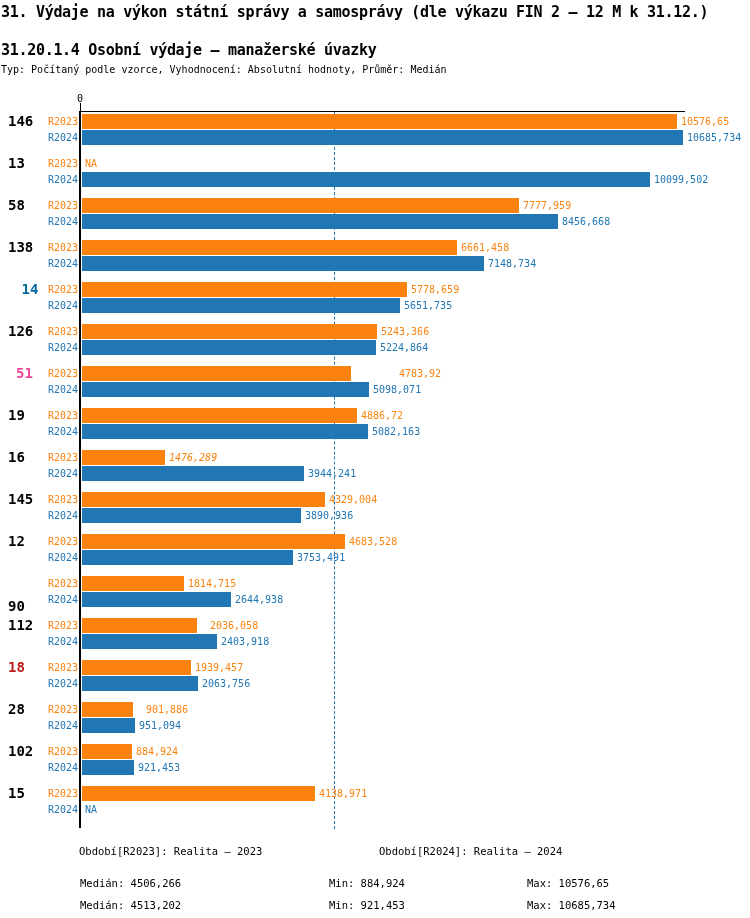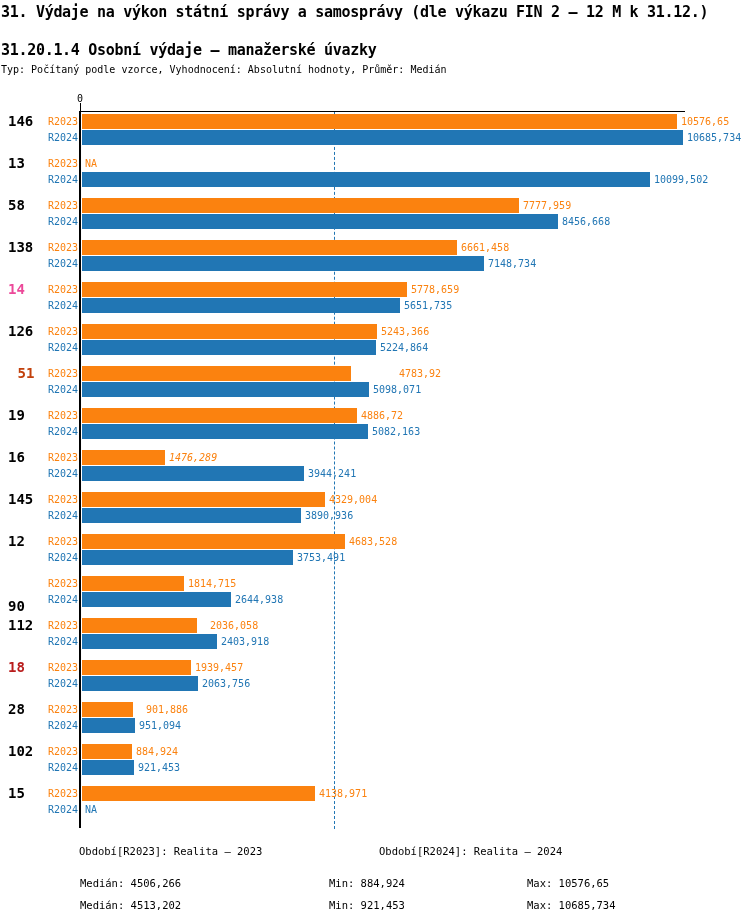--- a/index.html
+++ b/index.html
@@ -90,35 +90,35 @@
       <div class="abs series-label" style="top: 214px; left: 36px; color: rgb(33, 118, 180);">R2024</div>
       <div class="abs bar" style="top: 214px; left: 82px; width: 476px; background: rgb(33, 118, 180);"></div>
       <div class="abs value-label" style="top: 214px; left: 562px; color: rgb(33, 118, 180);">8456,668</div>
       <div class="abs cat-label" style="top: 240px; left: 8px; color: rgb(0, 0, 0);">138</div>
       <div class="abs series-label" style="top: 240px; left: 36px; color: rgb(251, 130, 15);">R2023</div>
       <div class="abs bar" style="top: 240px; left: 82px; width: 375px; background: rgb(251, 130, 15);"></div>
       <div class="abs value-label" style="top: 240px; left: 461px; color: rgb(251, 130, 15);">6661,458</div>
       <div class="abs series-label" style="top: 256px; left: 36px; color: rgb(33, 118, 180);">R2024</div>
       <div class="abs bar" style="top: 256px; left: 82px; width: 402px; background: rgb(33, 118, 180);"></div>
       <div class="abs value-label" style="top: 256px; left: 488px; color: rgb(33, 118, 180);">7148,734</div>
-      <div class="abs cat-label" style="top: 282px; left: 8px; color: #ec4899;">14</div>
+      <div class="abs cat-label" style="top: 282px; left: 8px; color: #0369a1; text-align: center;">14</div>
       <div class="abs series-label" style="top: 282px; left: 36px; color: rgb(251, 130, 15);">R2023</div>
       <div class="abs bar" style="top: 282px; left: 82px; width: 325px; background: rgb(251, 130, 15);"></div>
       <div class="abs value-label" style="top: 282px; left: 411px; color: rgb(251, 130, 15);">5778,659</div>
       <div class="abs series-label" style="top: 298px; left: 36px; color: rgb(33, 118, 180);">R2024</div>
       <div class="abs bar" style="top: 298px; left: 82px; width: 318px; background: rgb(33, 118, 180);"></div>
       <div class="abs value-label" style="top: 298px; left: 404px; color: rgb(33, 118, 180);">5651,735</div>
       <div class="abs cat-label" style="top: 324px; left: 8px; color: rgb(0, 0, 0);">126</div>
       <div class="abs series-label" style="top: 324px; left: 36px; color: rgb(251, 130, 15);">R2023</div>
       <div class="abs bar" style="top: 324px; left: 82px; width: 295px; background: rgb(251, 130, 15);"></div>
       <div class="abs value-label" style="top: 324px; left: 381px; color: rgb(251, 130, 15);">5243,366</div>
       <div class="abs series-label" style="top: 340px; left: 36px; color: rgb(33, 118, 180);">R2024</div>
       <div class="abs bar" style="top: 340px; left: 82px; width: 294px; background: rgb(33, 118, 180);"></div>
       <div class="abs value-label" style="top: 340px; left: 380px; color: rgb(33, 118, 180);">5224,864</div>
-      <div class="abs cat-label" style="top: 366px; left: 4px; color: #c2410c; text-align: center;">51</div>
+      <div class="abs cat-label" style="top: 366px; left: 16px; color: #ec4899;">51</div>
       <div class="abs series-label" style="top: 366px; left: 36px; color: rgb(251, 130, 15);">R2023</div>
       <div class="abs bar" style="top: 366px; left: 82px; width: 269px; background: rgb(251, 130, 15);"></div>
       <div class="abs value-label" style="top: 366px; left: 355px; color: rgb(251, 130, 15); margin-left: 44px;">4783,92</div>
       <div class="abs series-label" style="top: 382px; left: 36px; color: rgb(33, 118, 180);">R2024</div>
       <div class="abs bar" style="top: 382px; left: 82px; width: 287px; background: rgb(33, 118, 180);"></div>
       <div class="abs value-label" style="top: 382px; left: 373px; color: rgb(33, 118, 180);">5098,071</div>
       <div class="abs cat-label" style="top: 408px; left: 8px; color: rgb(0, 0, 0);">19</div>
       <div class="abs series-label" style="top: 408px; left: 36px; color: rgb(251, 130, 15);">R2023</div>
       <div class="abs bar" style="top: 408px; left: 82px; width: 275px; background: rgb(251, 130, 15);"></div>
       <div class="abs value-label" style="top: 408px; left: 361px; color: rgb(251, 130, 15);">4886,72</div>

